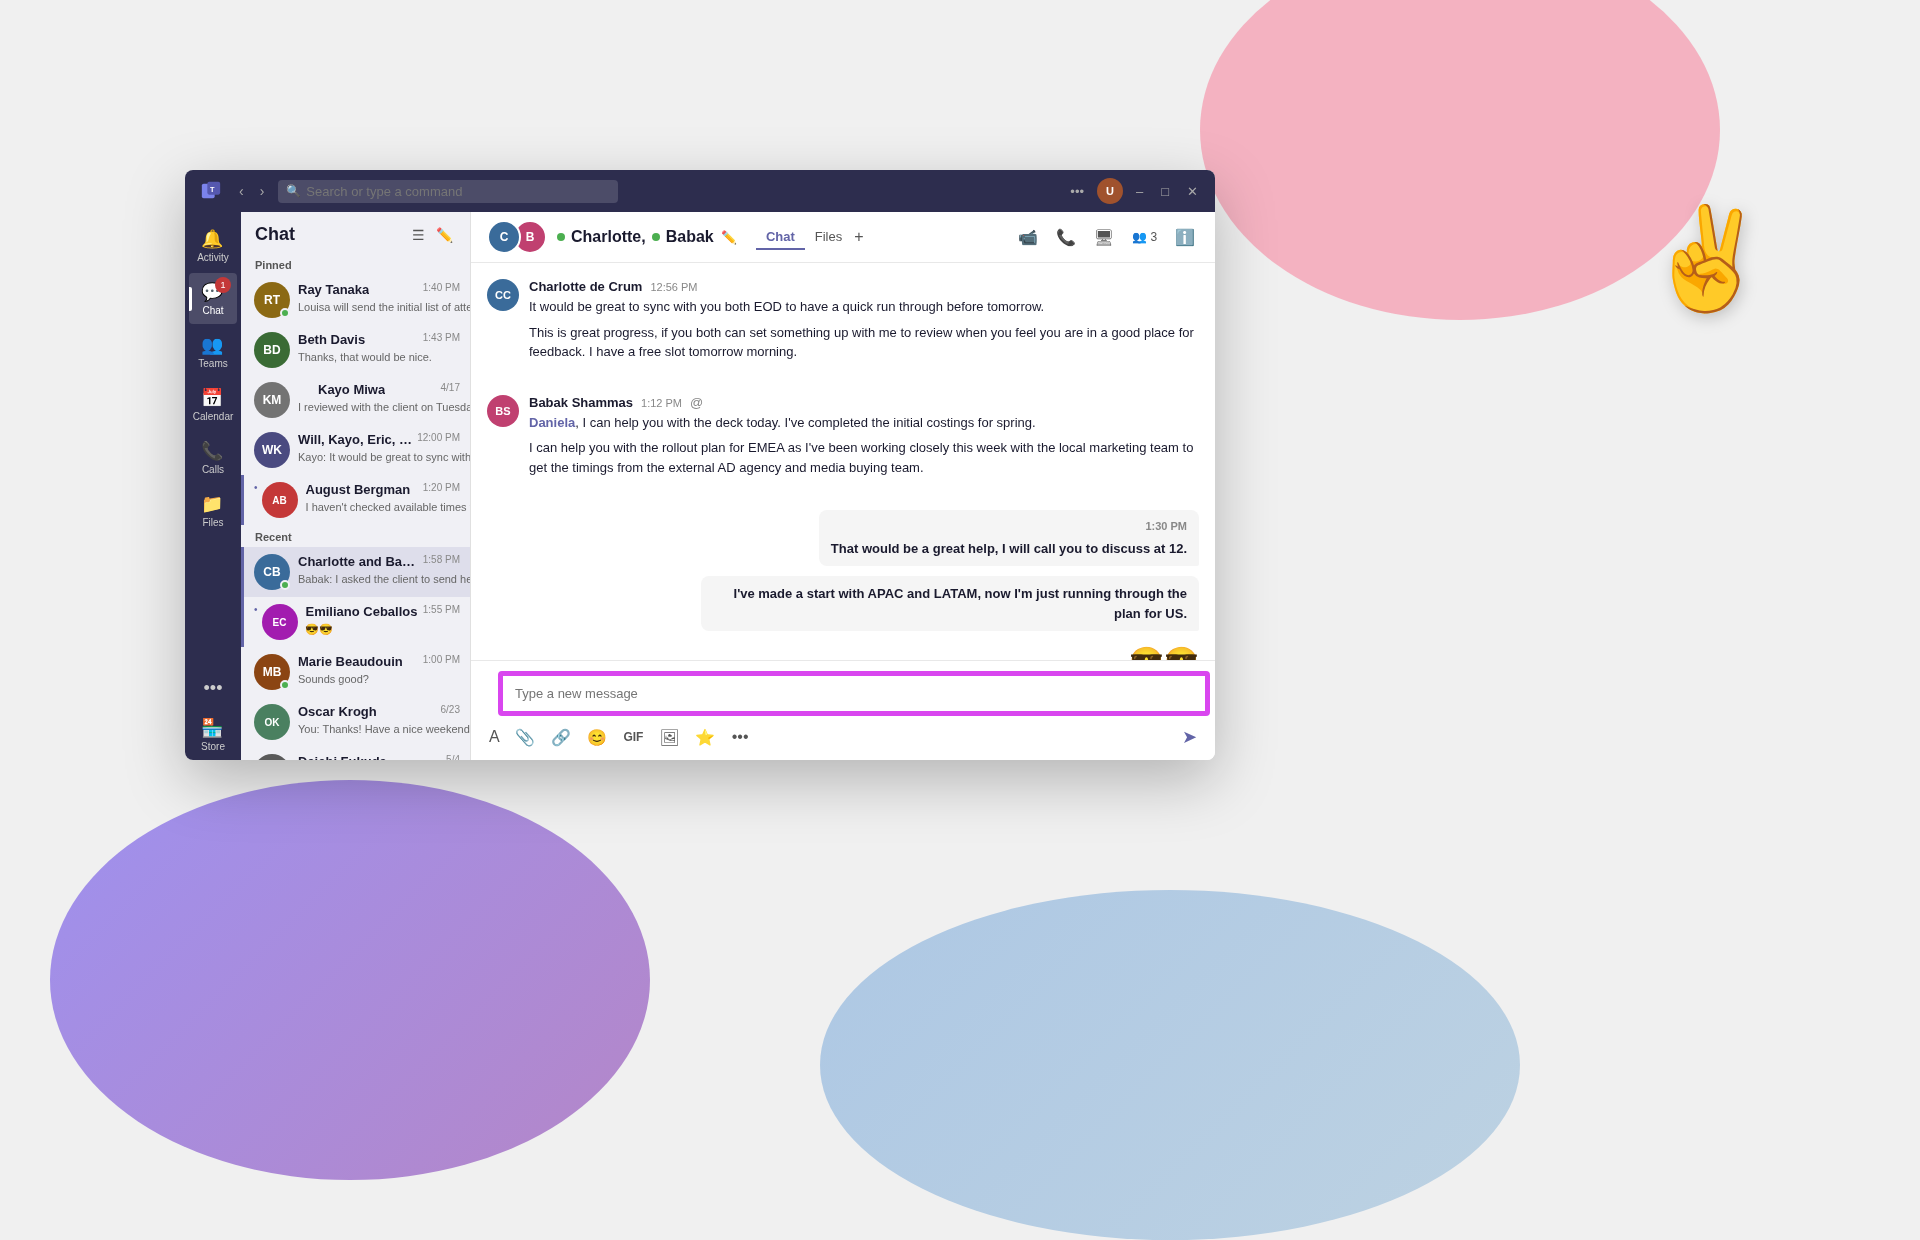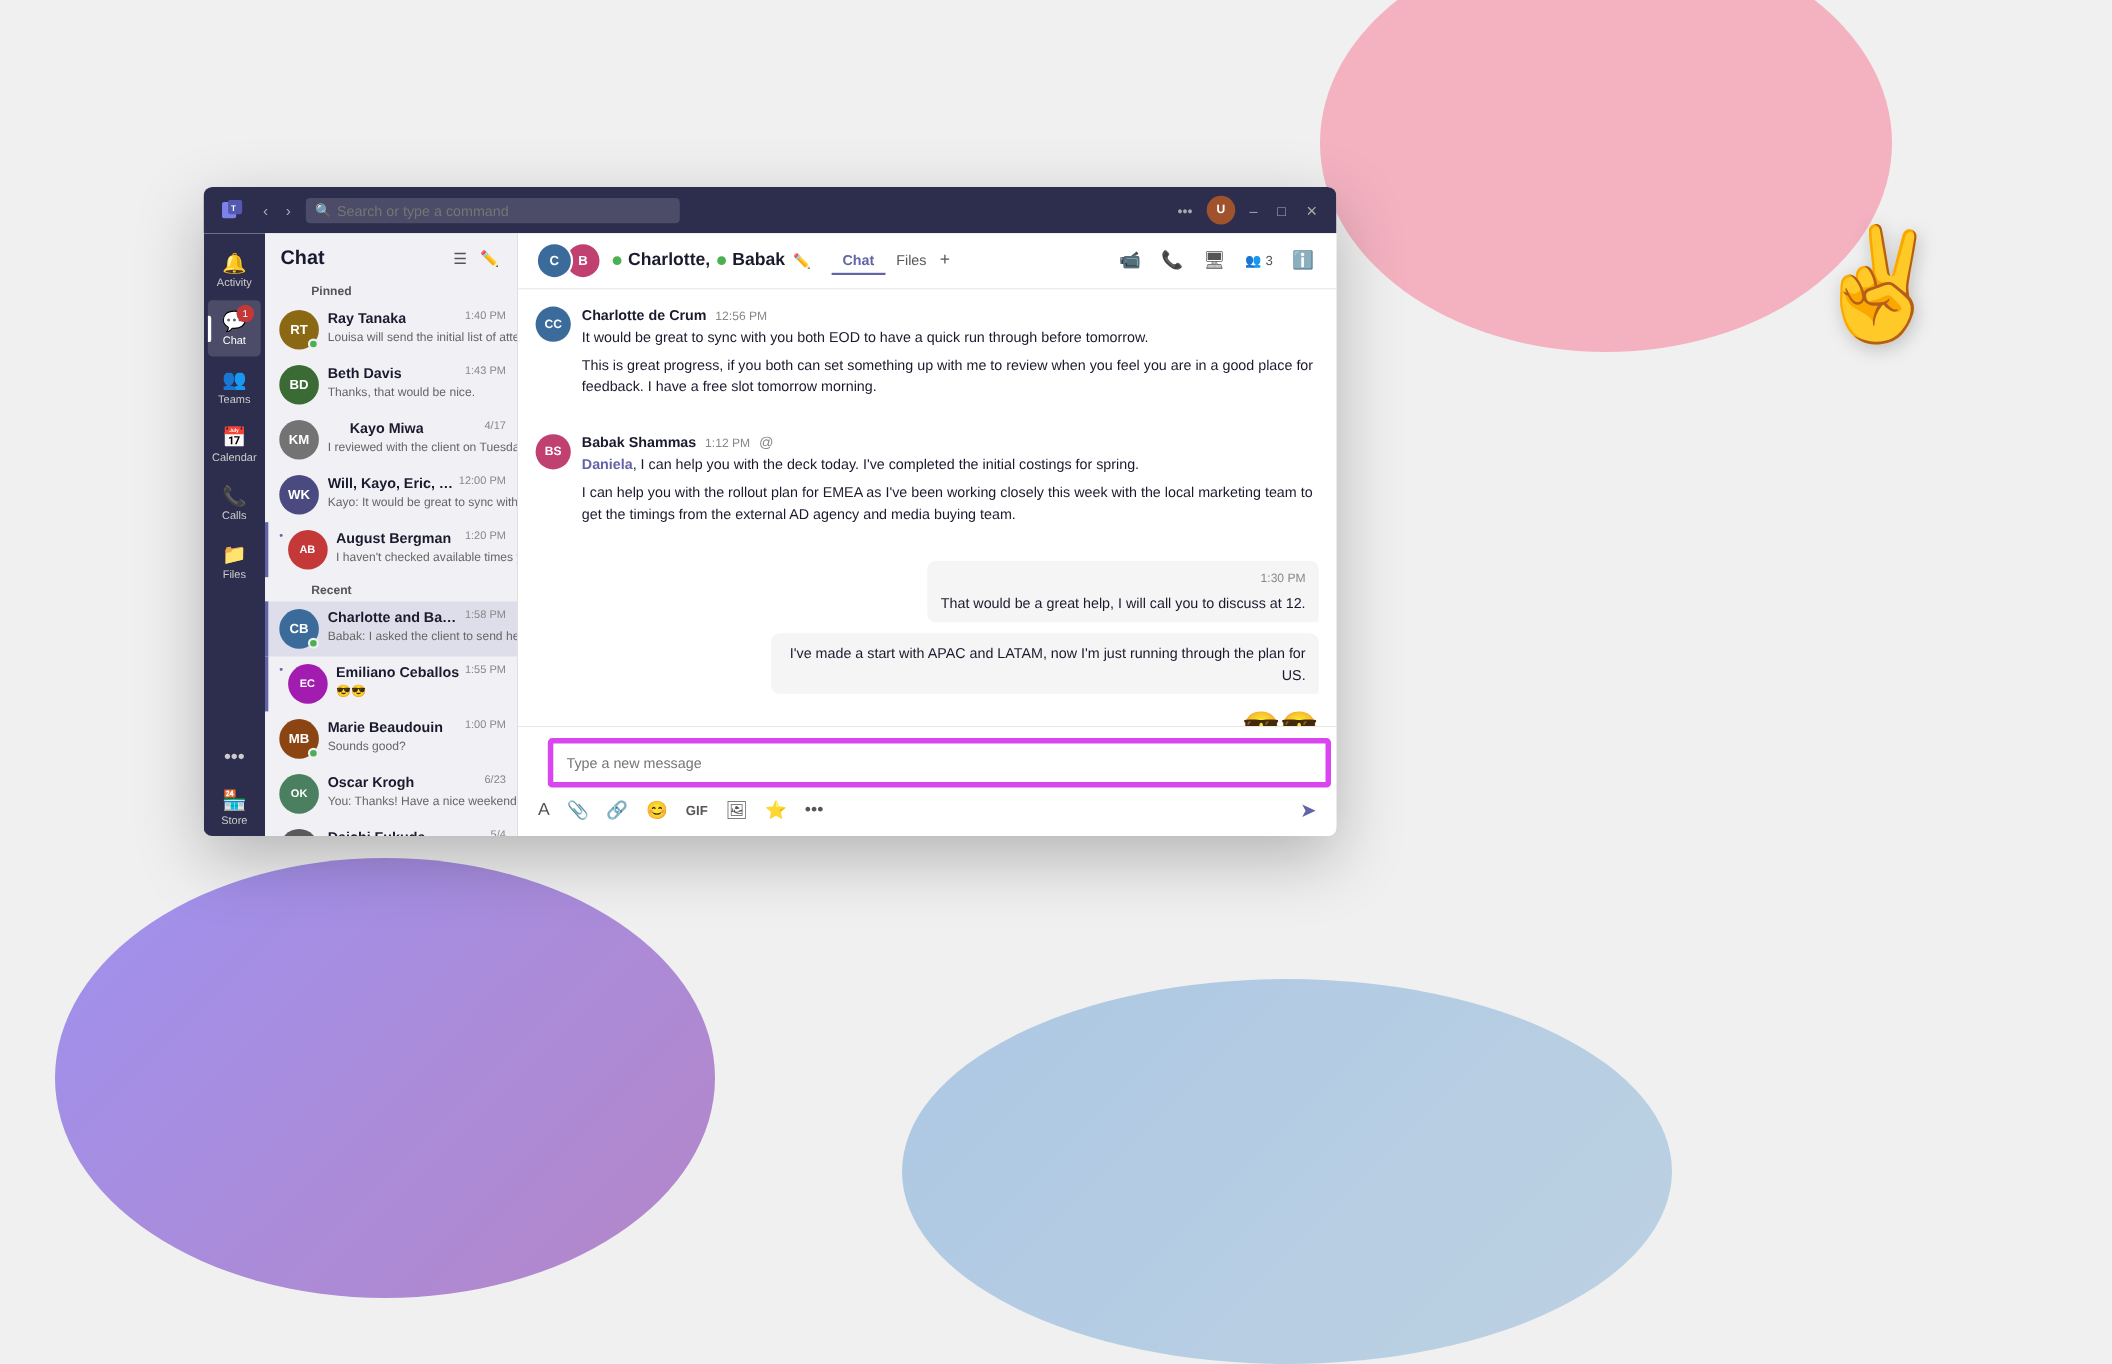--- a/index.html
+++ b/index.html
@@ -231,21 +231,20 @@
       display: flex;
       gap: 8px;
       color: #555;
     }
     .chat-section-label {
       font-size: 11px;
       font-weight: 600;
       color: #555;
       padding: 6px 14px 4px;
       text-transform: none;
-      margin-left: 28px;
     }
     .chat-items {
       flex: 1;
       overflow-y: auto;
     }
     .chat-item {
       display: flex;
       align-items: flex-start;
       padding: 7px 10px;
       cursor: pointer;
@@ -397,20 +396,21 @@
       gap: 33px;
     }
     .message-group {
       display: flex;
       align-items: flex-start;
       gap: 10px;
     }
     .message-group.self {
       flex-direction: column;
       align-items: flex-end;
+      font-weight: bold;
     }
     .message-avatar {
       width: 32px;
       height: 32px;
       border-radius: 50%;
       flex-shrink: 0;
       display: flex;
       align-items: center;
       justify-content: center;
       font-size: 11px;

